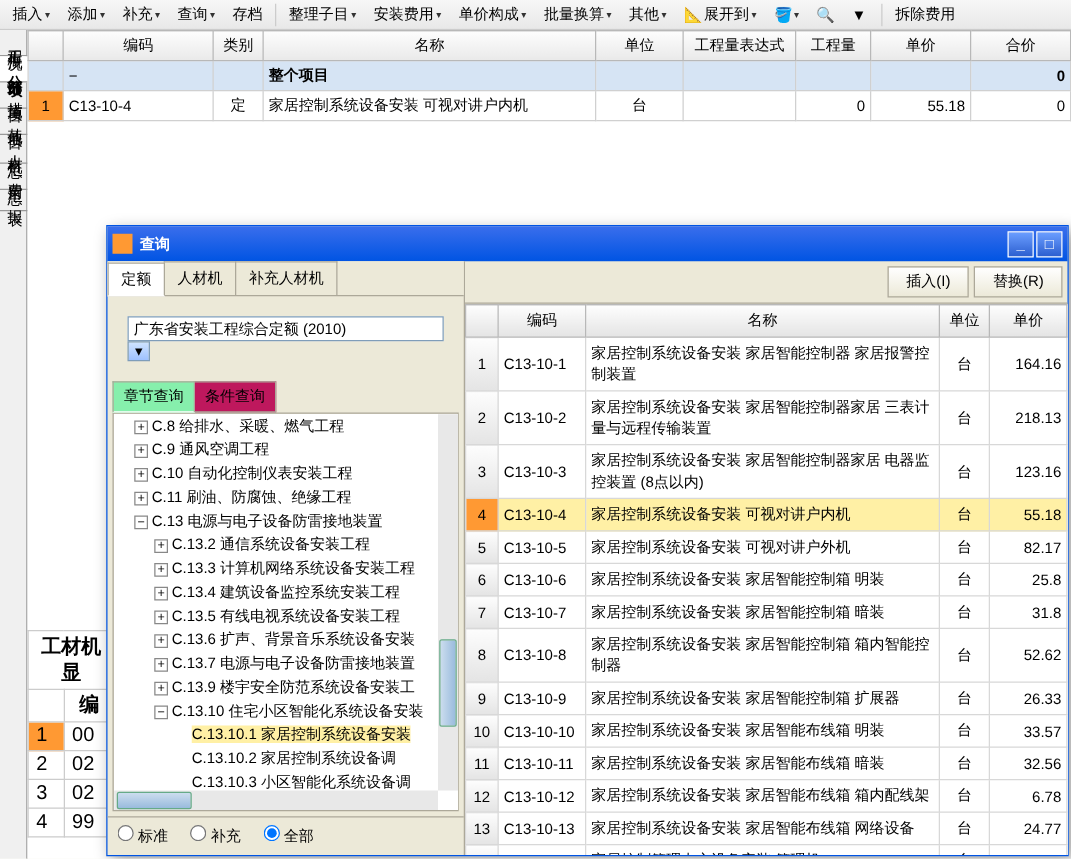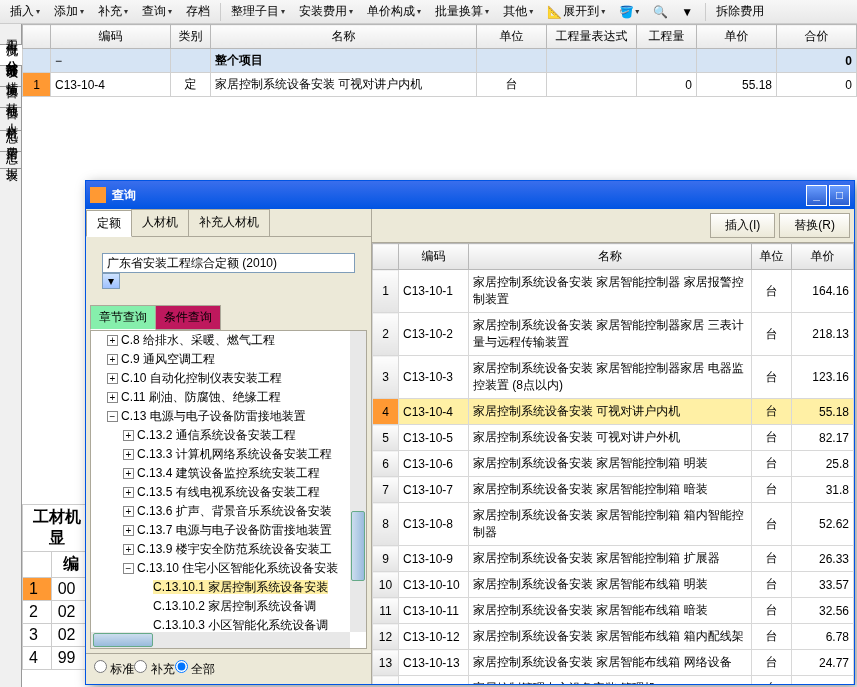--- a/index.html
+++ b/index.html
@@ -48,21 +48,21 @@
 .tree-wrap { flex: 1; margin: 0 4px 4px 4px; border: 1px solid #aca899; background: #fff; overflow: auto; position: relative; }
 .tree ul { list-style: none; padding-left: 16px; }
 .tree li { padding: 1px 0; white-space: nowrap; }
 .tree .tgl { display: inline-block; width: 11px; height: 11px; border: 1px solid #888; text-align: center; line-height: 9px; font-size: 10px; margin-right: 3px; cursor: pointer; background: #fff; }
 .tree .sel { background: #fff0a5; text-align: center; }
 .tree-scroll-v { position:absolute; right:0; top:0; bottom:16px; width:16px; background:#e8e8e8; }
 .tree-scroll-v .thumb { position:absolute; left:1px; right:1px; top:180px; height:70px; background:linear-gradient(90deg,#cde,#9bd); border:1px solid #6a8; border-radius:2px; }
 .tree-scroll-h { position:absolute; left:0; right:16px; bottom:0; height:16px; background:#e8e8e8; }
 .tree-scroll-h .thumb { position:absolute; top:1px; bottom:1px; left:2px; width:60px; background:linear-gradient(#cde,#9bd); border:1px solid #6a8; border-radius:2px;}
 
-.radios { padding: 6px 8px; border-top: 1px solid #aca899; display:flex; align-items:center; }
+.radios { padding: 6px 8px; border-top: 1px solid #aca899; display:flex; gap:18px; align-items:center; }
 
 .dlg-toolbar { padding: 4px; display: flex; justify-content: flex-end; gap: 4px; border-bottom: 1px solid #aca899; }
 .btn { padding: 3px 14px; border: 1px solid #aca899; background: linear-gradient(#fff,#ece9d8); cursor: pointer; }
 
 .result-grid-wrap { flex:1; overflow:auto; background:#fff; }
 .rgrid { border-collapse: collapse; width: 100%; }
 .rgrid th { background: linear-gradient(#fdfdfd,#e4e4e4); border: 1px solid #b8b8b8; padding: 4px; font-weight: normal; text-align: center; }
 .rgrid td { border: 1px solid #d8d8d8; padding: 4px; }
 .rgrid .rn { background: linear-gradient(#fdfdfd,#e4e4e4); text-align:center; width:26px; }
 .rgrid tr.hl td { background: #fff0a5; }

